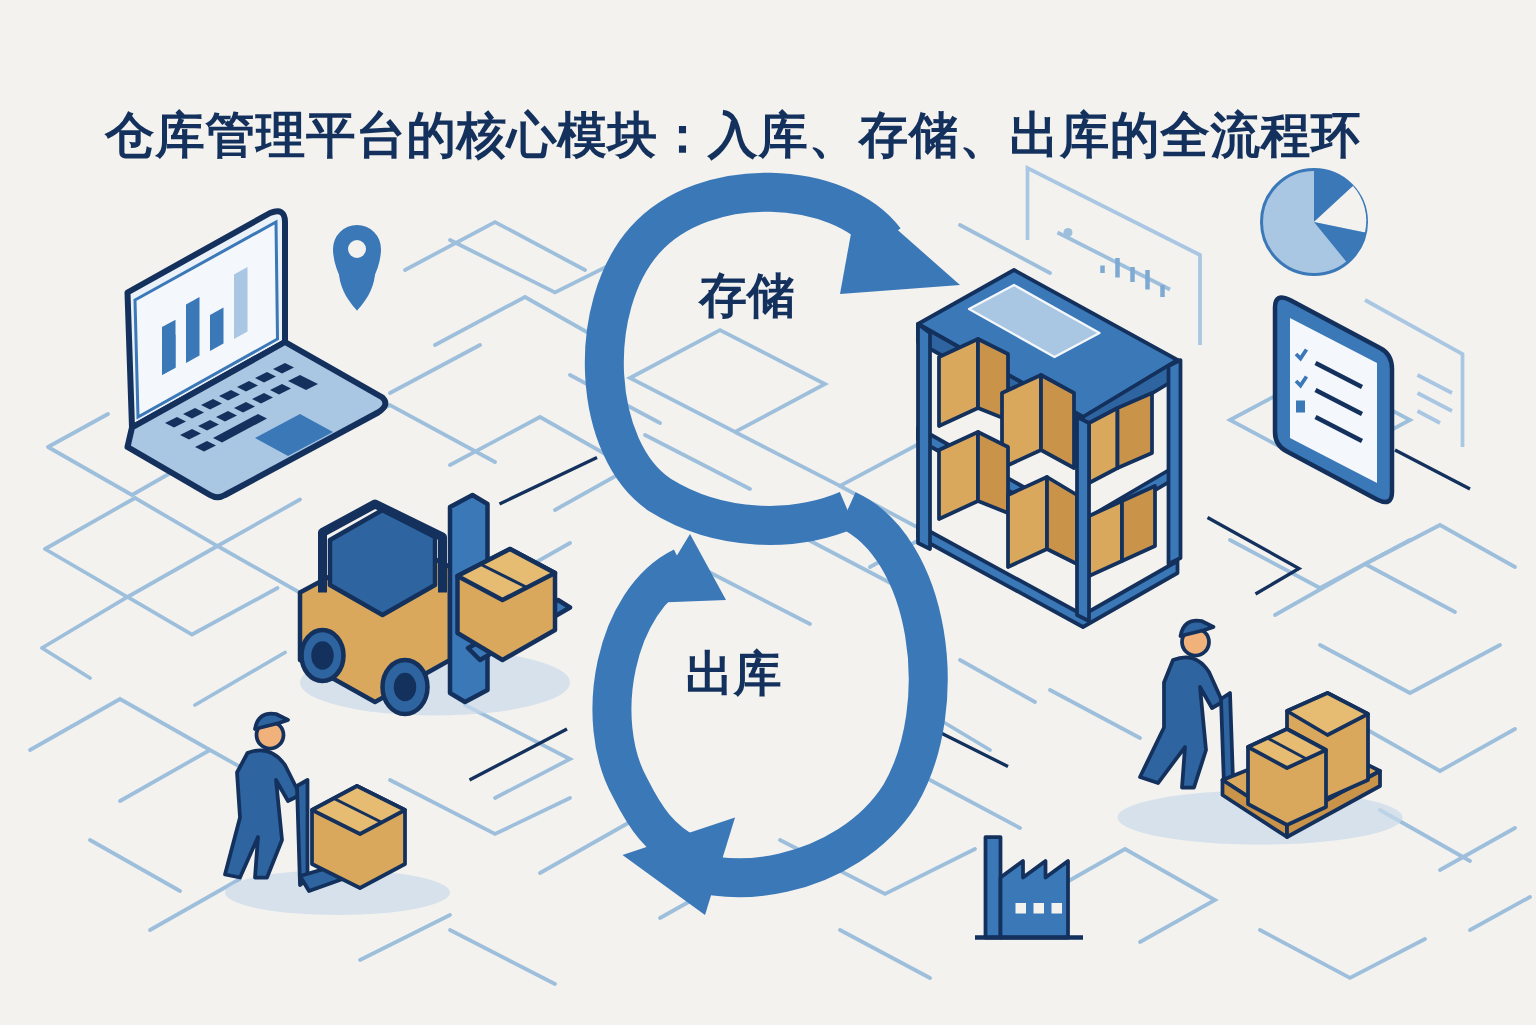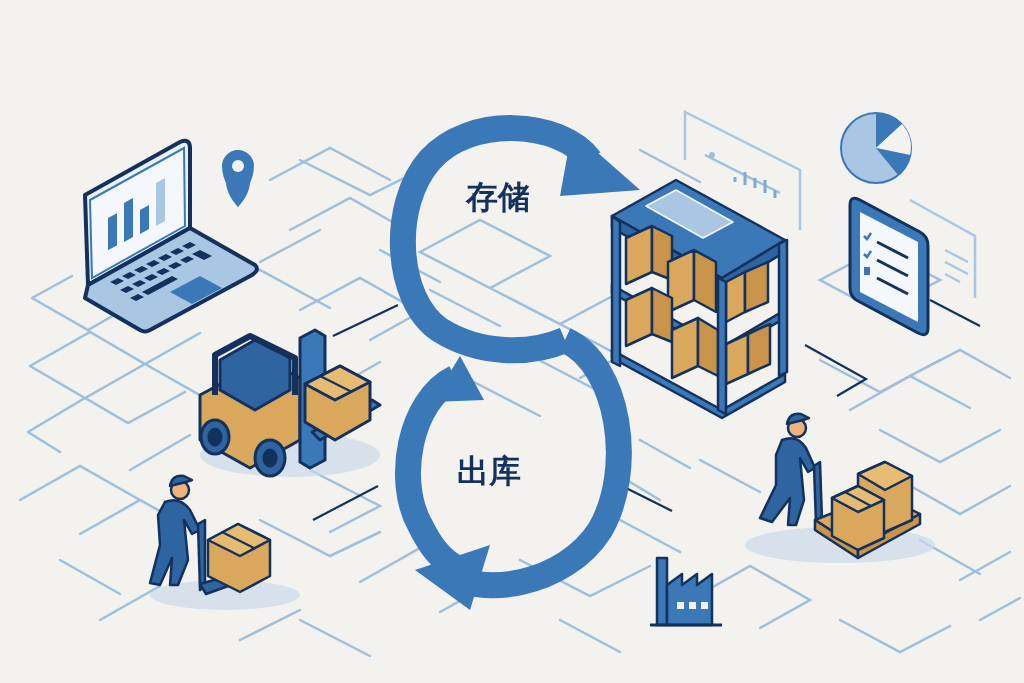--- a/index.html
+++ b/index.html
@@ -14,21 +14,21 @@
       position: absolute; left: 70px; top: 46px; width: 930px;
       font-size: 33px; font-weight: bold; color: #13315c;
       letter-spacing: 0.5px; white-space: nowrap;
       font-family: "DejaVu Sans", sans-serif;
     }
     .label {
       position: absolute; font-size: 32px; font-weight: bold; color: #13315c;
       font-family: "DejaVu Sans", sans-serif;
     }
     .label-storage { left: 466px; top: 176px; }
-    .label-outbound { left: 457px; top: 450px; }
+    .label-outbound { left: 457px; top: 428px; }
     svg.layer { position: absolute; left: 0; top: 0; }
   </style>
 </head>
 <body>
 
 <div class="stage">
 
   <svg class="layer" width="1024" height="683" viewBox="0 0 1024 683">
     <g stroke="#9ebfdc" stroke-width="2.5" fill="none" stroke-linecap="round">
 
@@ -234,16 +234,17 @@
     <g stroke="#13315c" stroke-width="2.5" stroke-linejoin="round">
       <path d="M657 558 L667 558 L667 625 L657 625 Z" fill="#3a78b8"></path>
       <path d="M667 625 L667 585 L682 574 L682 585 L697 574 L697 585 L712 574 L712 625 Z" fill="#3a78b8"></path>
       <path d="M650 625 L722 625" stroke-width="3"></path>
       <rect x="677" y="602" width="7" height="7" fill="#f3f2ef" stroke="none"></rect>
       <rect x="689" y="602" width="7" height="7" fill="#f3f2ef" stroke="none"></rect>
       <rect x="701" y="602" width="7" height="7" fill="#f3f2ef" stroke="none"></rect>
     </g>
   </svg>
 
+  <h1 class="title">仓库管理平台的核心模块：入库、存储、出库的全流程环</h1>
 
   <div class="label label-storage">存储</div>
   <div class="label label-outbound">出库</div>
 </div>
 
 </body></html>

